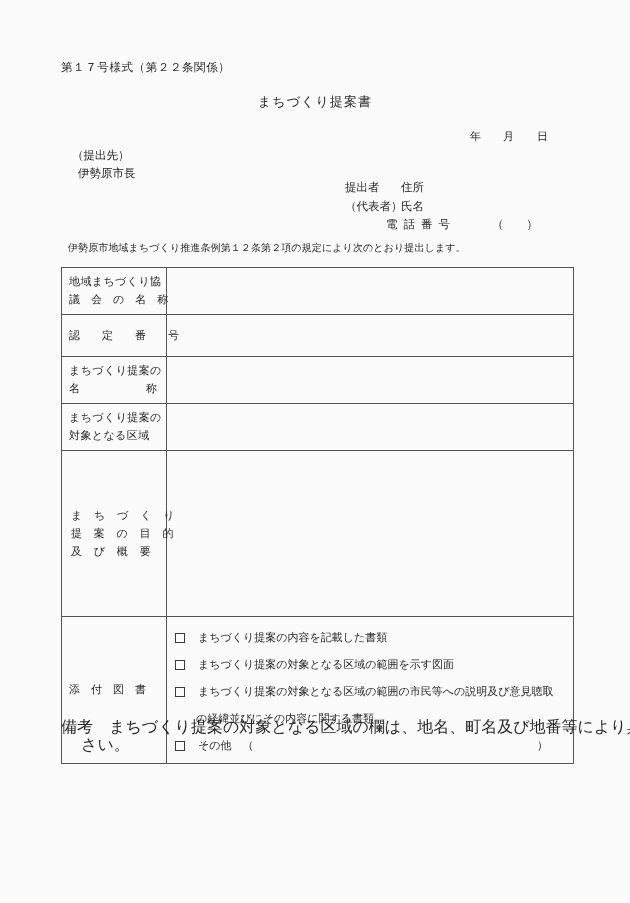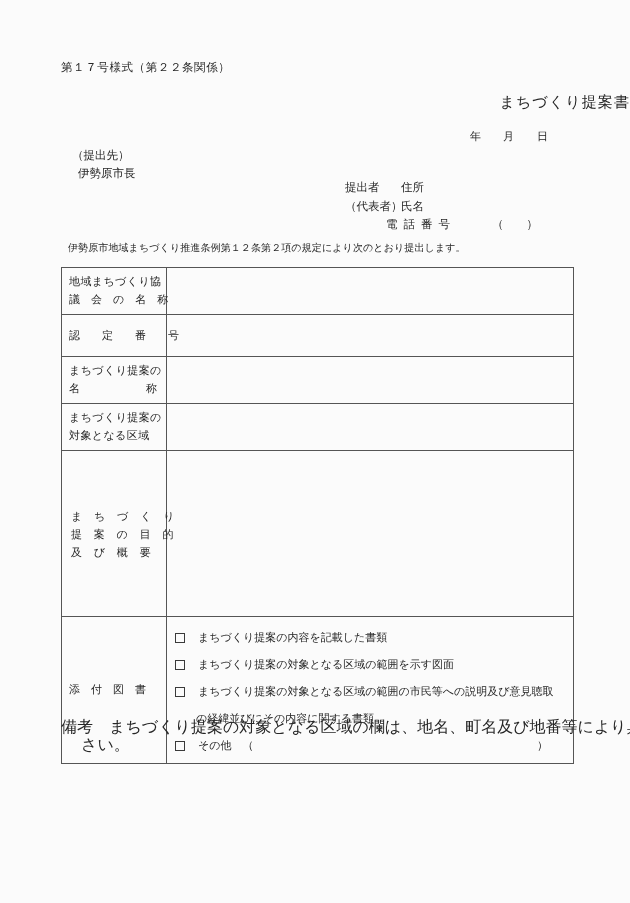--- a/index.html
+++ b/index.html
@@ -28,22 +28,22 @@
     top: 60px;
     font-size: 11.5px;
     letter-spacing: 0.6px;
     white-space: nowrap;
   }
   .doc-title {
     position: absolute;
     left: 0;
     top: 93px;
     width: 630px;
-    text-align: right;
-    font-size: 15px;
+    text-align: center;
+    font-size: 13px;
     letter-spacing: 1.1px;
   }
   .date-line {
     position: absolute;
     left: 470px;
     top: 129px;
     font-size: 11px;
     white-space: nowrap;
   }
   .date-line span { display: inline-block; }
@@ -119,21 +119,21 @@
   .spread {
     display: flex !important;
     justify-content: space-between;
     text-align: center;
   }
 
   .r1 { height: 43px; }
   .r2 { height: 42px; }
   .r3 { height: 45px; }
   .r4 { height: 46px; }
-  .r5 { height: 166px; font-family: Liberation Serif, serif; }
+  .r5 { height: 166px; }
   .r6 { height: 108px; }
 
   .val-cell { padding: 0; }
 
   
   .check-list {
     padding: 7px 6px 4px 8px;
     line-height: 27px;
   }
   .check-row {

